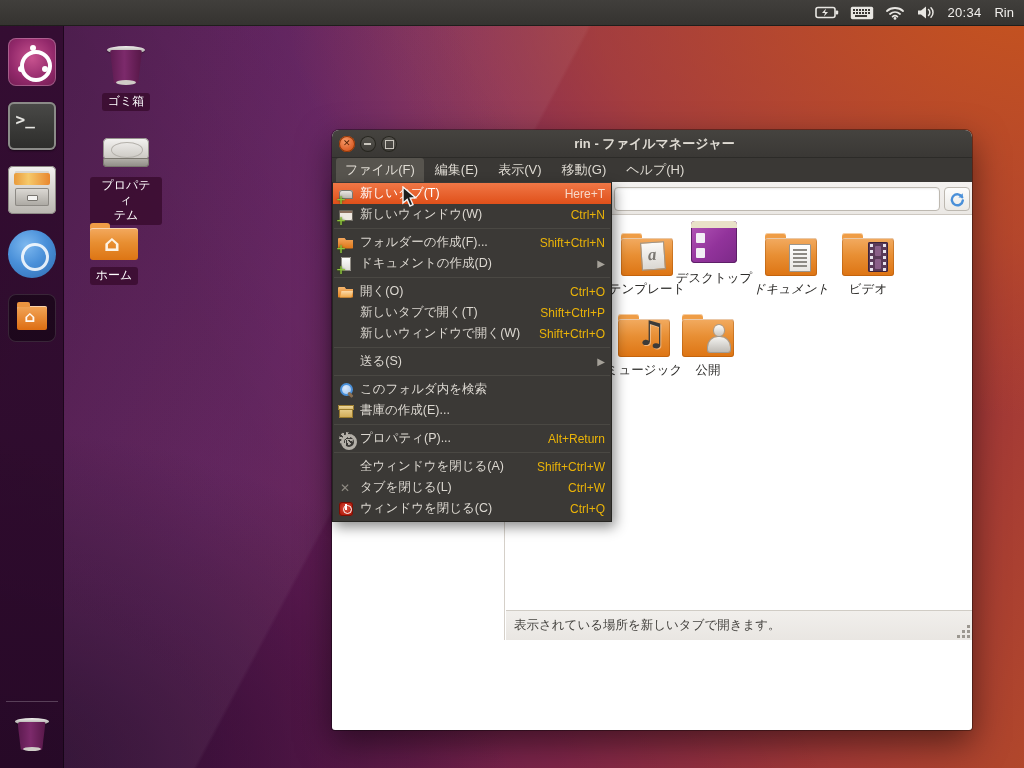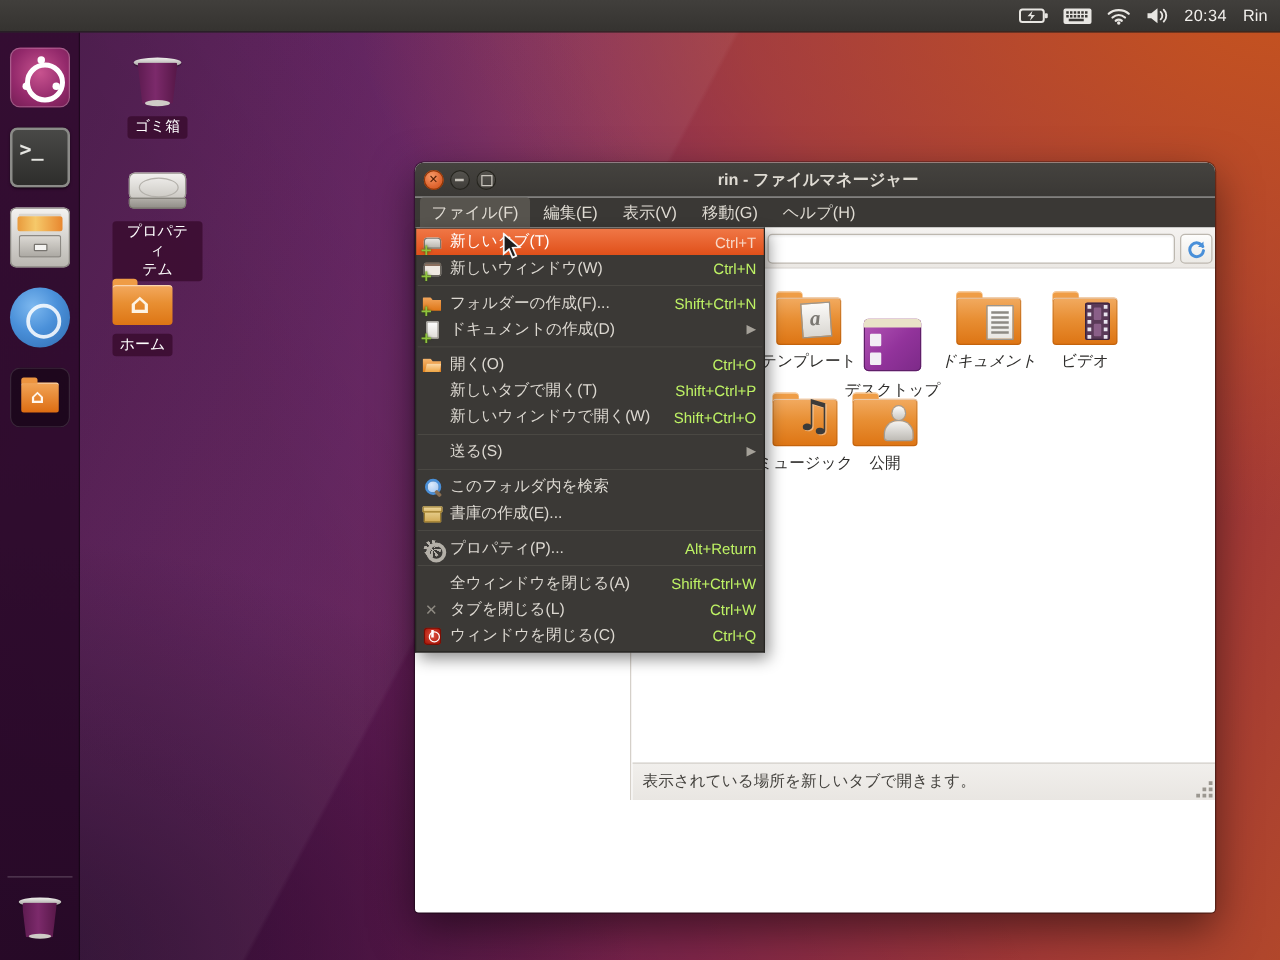--- a/index.html
+++ b/index.html
@@ -149,21 +149,21 @@
   .desktile::before { content:""; position:absolute; left:0; top:0; width:100%; height:7px; border-radius:4px 4px 0 0; background:#e9e2c8; }
   .desktile::after { content:""; position:absolute; left:5px; top:12px; width:9px; height:10px; background:#f2eef5; border-radius:1px;
     box-shadow:0 15px 0 #f2eef5; }
 
   
   .dropdown { position:absolute; left:332px; top:182px; width:280px; z-index:30;
     background:#3b3936; border:1px solid #262522; border-top:none;
     box-shadow:3px 5px 12px rgba(0,0,0,.45); padding:1px 0 2px; }
   .mrow { height:21px; display:flex; align-items:center; padding:0 6px 0 5px; gap:6px; }
   .mrow .mlabel { color:#dcd8d1; font-size:12.5px; white-space:nowrap; }
-  .mrow .mshort { margin-left:auto; color:#bef264; font-size:12px; }
+  .mrow .mshort { margin-left:auto; color:#eab308; font-size:12px; }
   .mrow .marrow { margin-left:auto; color:#a5a199; font-size:10px; }
   .mrow.hl { background:linear-gradient(#f07746,#e0501a); }
   .mrow.hl .mlabel { color:#fff; }
   .mrow.hl .mshort { color:#f8d7c6; }
   .msep { height:1px; background:#2e2d2a; border-bottom:1px solid #4a4843; margin:3px 1px; }
   .mi { width:16px; height:16px; position:relative; flex:0 0 16px; }
   .mi-blank { width:16px; flex:0 0 16px; }
   .plus::after { content:"+"; position:absolute; left:-2px; bottom:-4px; font:bold 12px/1 "DejaVu Sans",sans-serif;
     color:#8fc43e; text-shadow:0 0 2px #2d4d00; }
   .ic-tabnew::before { content:""; position:absolute; left:1px; top:4px; width:14px; height:9px;
@@ -330,21 +330,21 @@
       <div class="contentpane">
 
         <div class="fitem" style="left:103px; top:17px;">
           <div class="ficon">
               <span class="ftab"></span>
               <span class="fbody"></span>
               <span class="femblem em-template"></span>
             </div>
           <div class="flabel">テンプレート</div>
         </div>
-        <div class="fitem" style="left:170px; top:6px;margin-top:34px;">
+        <div class="fitem" style="left:170px; top:6px;">
           <div class="ficon" style="display:flex;justify-content:center;">
               <span class="desktile"></span>
             </div>
           <div class="flabel">デスクトップ</div>
         </div>
         <div class="fitem" style="left:247px; top:17px;font-style:italic;">
           <div class="ficon">
               <span class="ftab"></span>
               <span class="fbody"></span>
               <span class="femblem em-doc"></span>
@@ -381,21 +381,21 @@
         <span>表示されている場所を新しいタブで開きます。</span>
         <span class="grip"></span>
       </div>
     </div>
   </div>
 
   <div class="dropdown">
     <div class="mrow hl">
       <span class="mi ic-tabnew plus"></span>
       <span class="mlabel">新しいタブ(T)</span>
-      <span class="mshort">Ctrl+T</span>
+      <span class="mshort">Here+T</span>
     </div>
     <div class="mrow">
       <span class="mi ic-winnew plus"></span>
       <span class="mlabel">新しいウィンドウ(W)</span>
       <span class="mshort">Ctrl+N</span>
     </div>
     <div class="msep"></div>
     <div class="mrow">
       <span class="mi ic-foldnew plus"></span>
       <span class="mlabel">フォルダーの作成(F)...</span>

